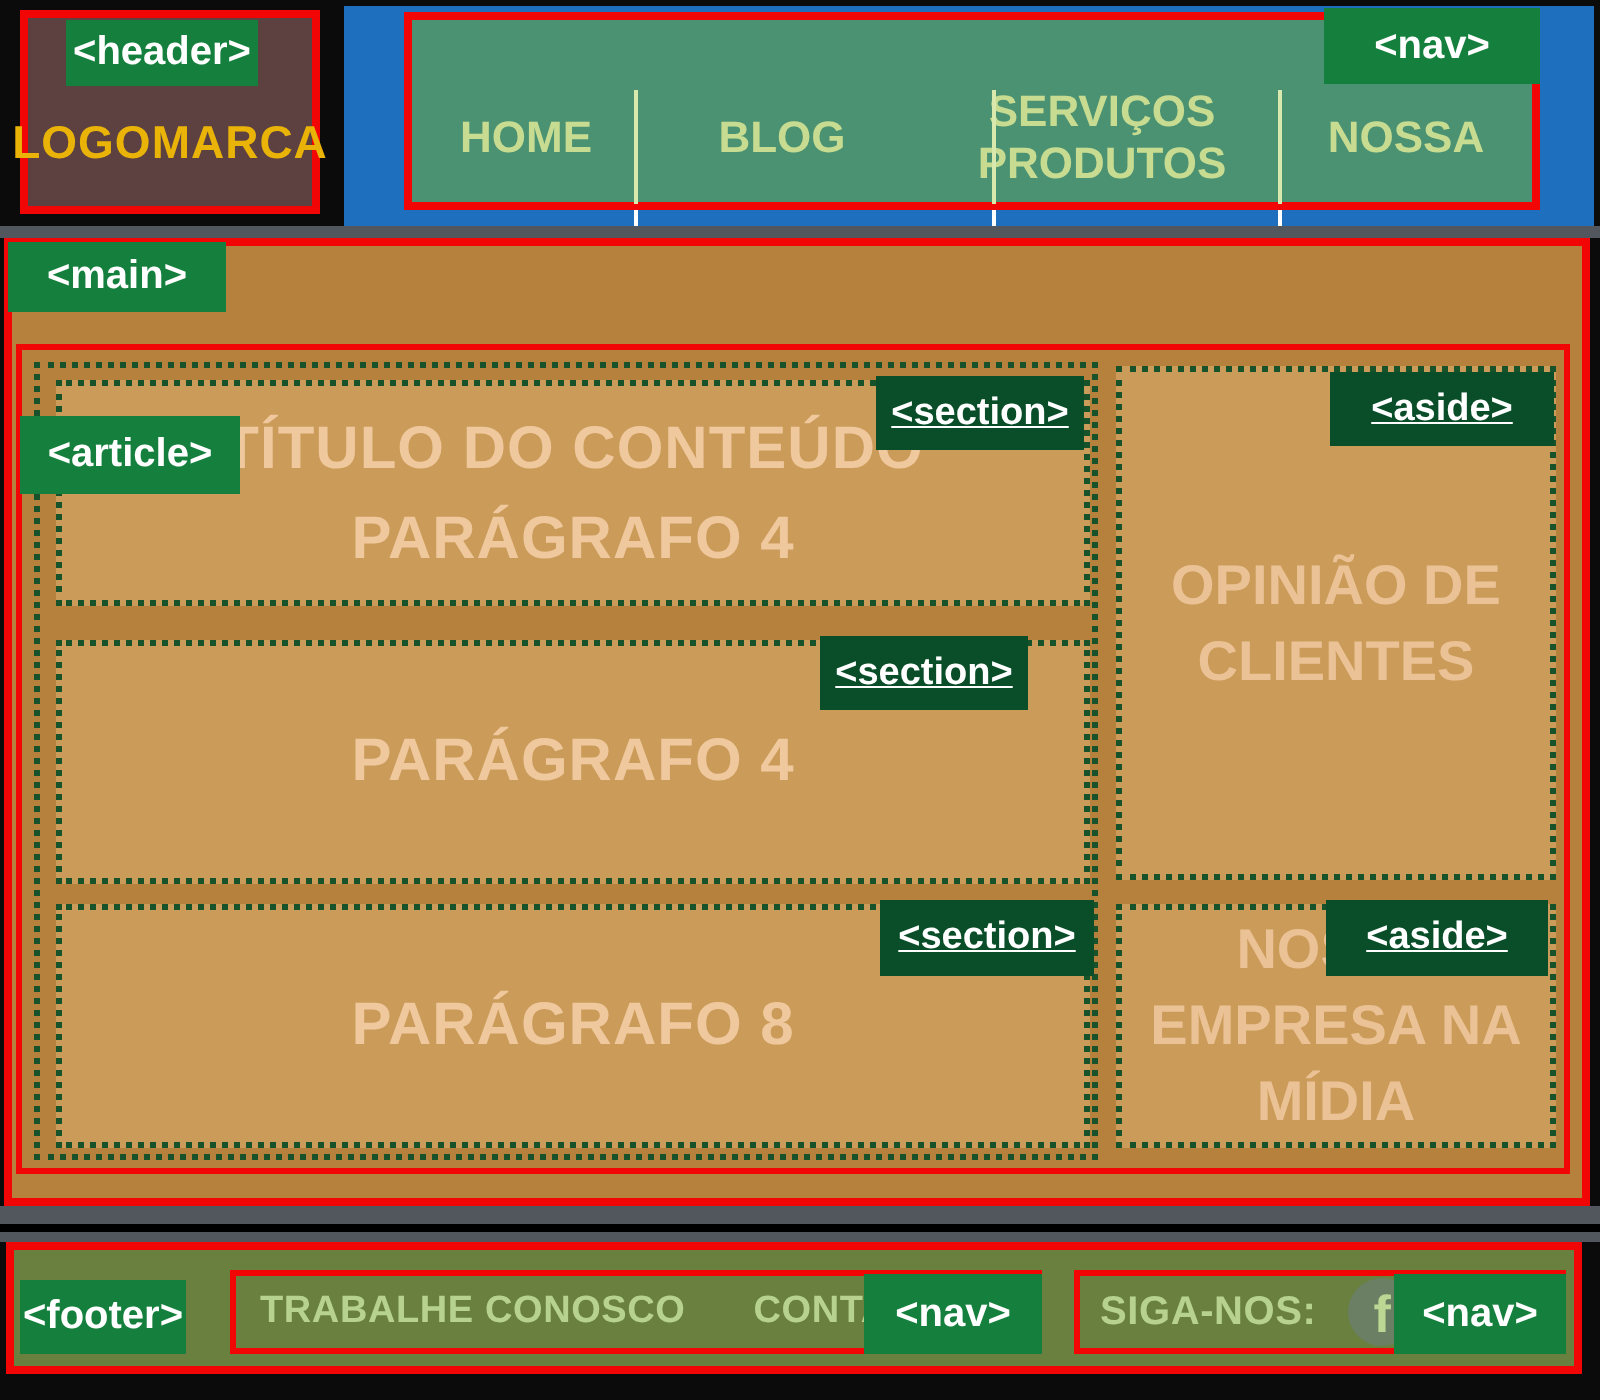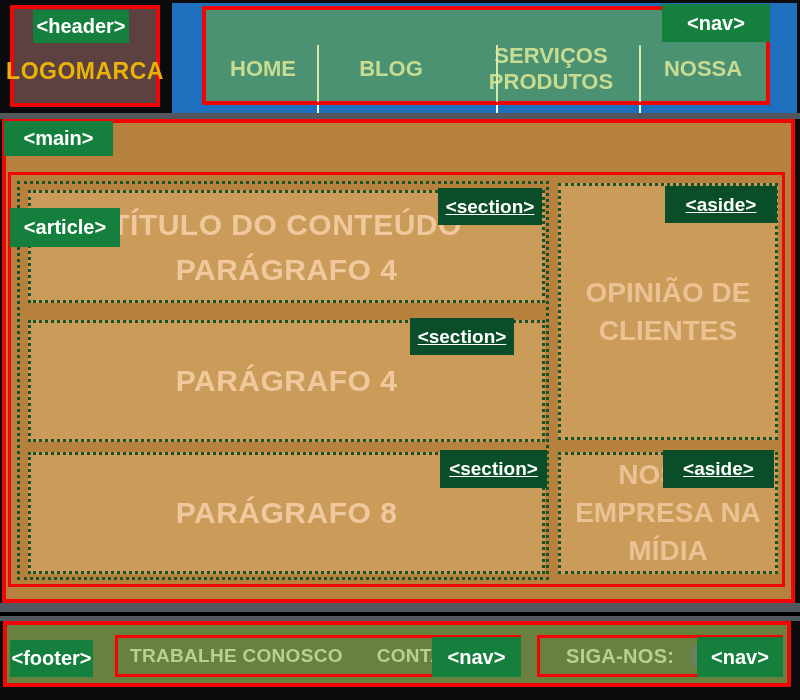--- a/index.html
+++ b/index.html
@@ -72,21 +72,21 @@
   #footer-box {
     left:3px; top:621px; width:788px; height:66px;
     background:#69803e; border:4px solid #f20505;
   }
   .footer-nav {
     border:3px solid #f20505; display:flex; align-items:center;
     color:#b7d28e; font-size:19px; letter-spacing:.3px;
   }
   #footer-nav1 { left:115px; top:635px; width:406px; height:42px; padding-left:12px; }
   #footer-nav1 .fitem { margin-right:34px; }
-  #footer-nav2 { left:537px; top:635px; width:246px; height:42px; padding-left:26px; }
+  #footer-nav2 { left:537px; top:635px; width:246px; height:42px; padding-left:10px; }
   #social-label { font-size:20px; margin-right:16px; }
   .social-circle {
     width:34px; height:34px; border-radius:50%;
     display:flex; align-items:center; justify-content:center; flex:0 0 auto;
   }
   #fb-circle { background:#6a7f63; color:#bcd794; font-size:26px; margin-right:9px; }
   #fb-circle span { position:relative; top:1px; }
   #ig-circle { background:#7d7871; }
   #ig-circle::after { content:""; width:16px; height:16px; border:3px solid #cfcac2; border-radius:5px; }
 

